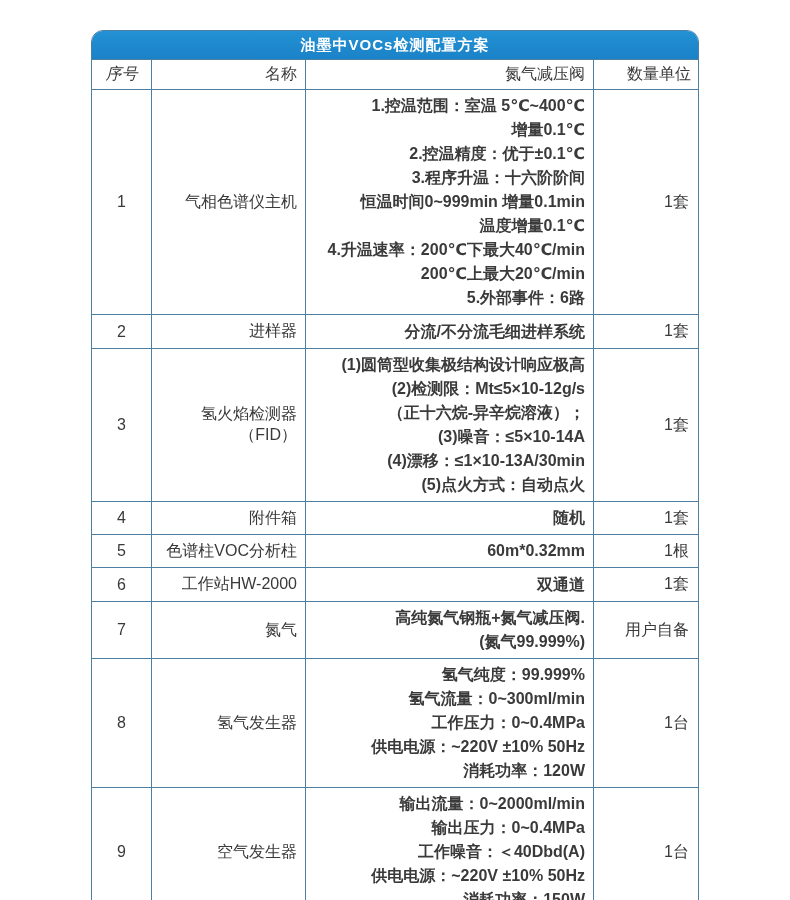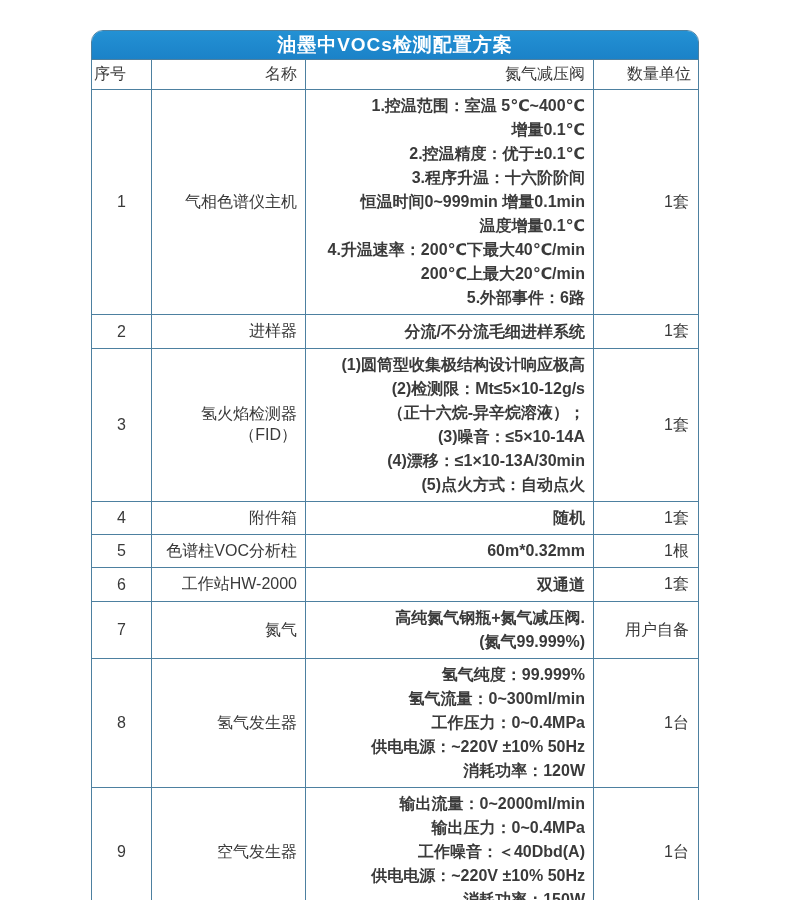--- a/index.html
+++ b/index.html
@@ -20,21 +20,21 @@
     width:606px;
     margin:0 auto;
     border:1px solid #4d80a0;
     border-radius:12px;
     overflow:hidden;
     background:#ffffff;
   }
   .title-bar{
     background:linear-gradient(#2391d4,#1b82c8);
     color:#ffffff;
-    font-size:19px;
+    font-size:15px;
     font-weight:bold;
     text-align:center;
     height:28px;
     line-height:28px;
     letter-spacing:1px;
   }
   table.cfg{
     border-collapse:collapse;
     width:calc(100% + 2px);
     margin:0 -1px -1px -1px;
@@ -51,21 +51,21 @@
   }
   .cfg col.c-no{width:60px;}
   .cfg col.c-name{width:154px;}
   .cfg col.c-spec{width:288px;}
   .cfg col.c-qty{width:106px;}
   .cfg thead tr{height:30px;}
   .cfg td.no{text-align:center;padding:4px 2px;}
   .cfg td.spec{white-space:pre-line;line-height:24px;padding:4px 8px;font-weight:bold;}
   .cfg td.name{padding:4px 8px 4px 12px;}
   .cfg th{padding:4px 8px 4px 12px;}
-  .cfg th.h-no{text-align:left;padding:4px 2px;}
+  .cfg th.h-no{text-align:center;padding:4px 2px;font-style:italic;}
   
   .cfg tbody tr:nth-child(1){height:189px;}
   .cfg tbody tr:nth-child(2){height:34px;}
   .cfg tbody tr:nth-child(3){height:134px;}
   .cfg tbody tr:nth-child(4){height:33px;}
   .cfg tbody tr:nth-child(5){height:33px;}
   .cfg tbody tr:nth-child(6){height:34px;}
   .cfg tbody tr:nth-child(7){height:46px;}
   .cfg tbody tr:nth-child(8){height:110px;}
   .cfg tbody tr:nth-child(9){height:108px;}

